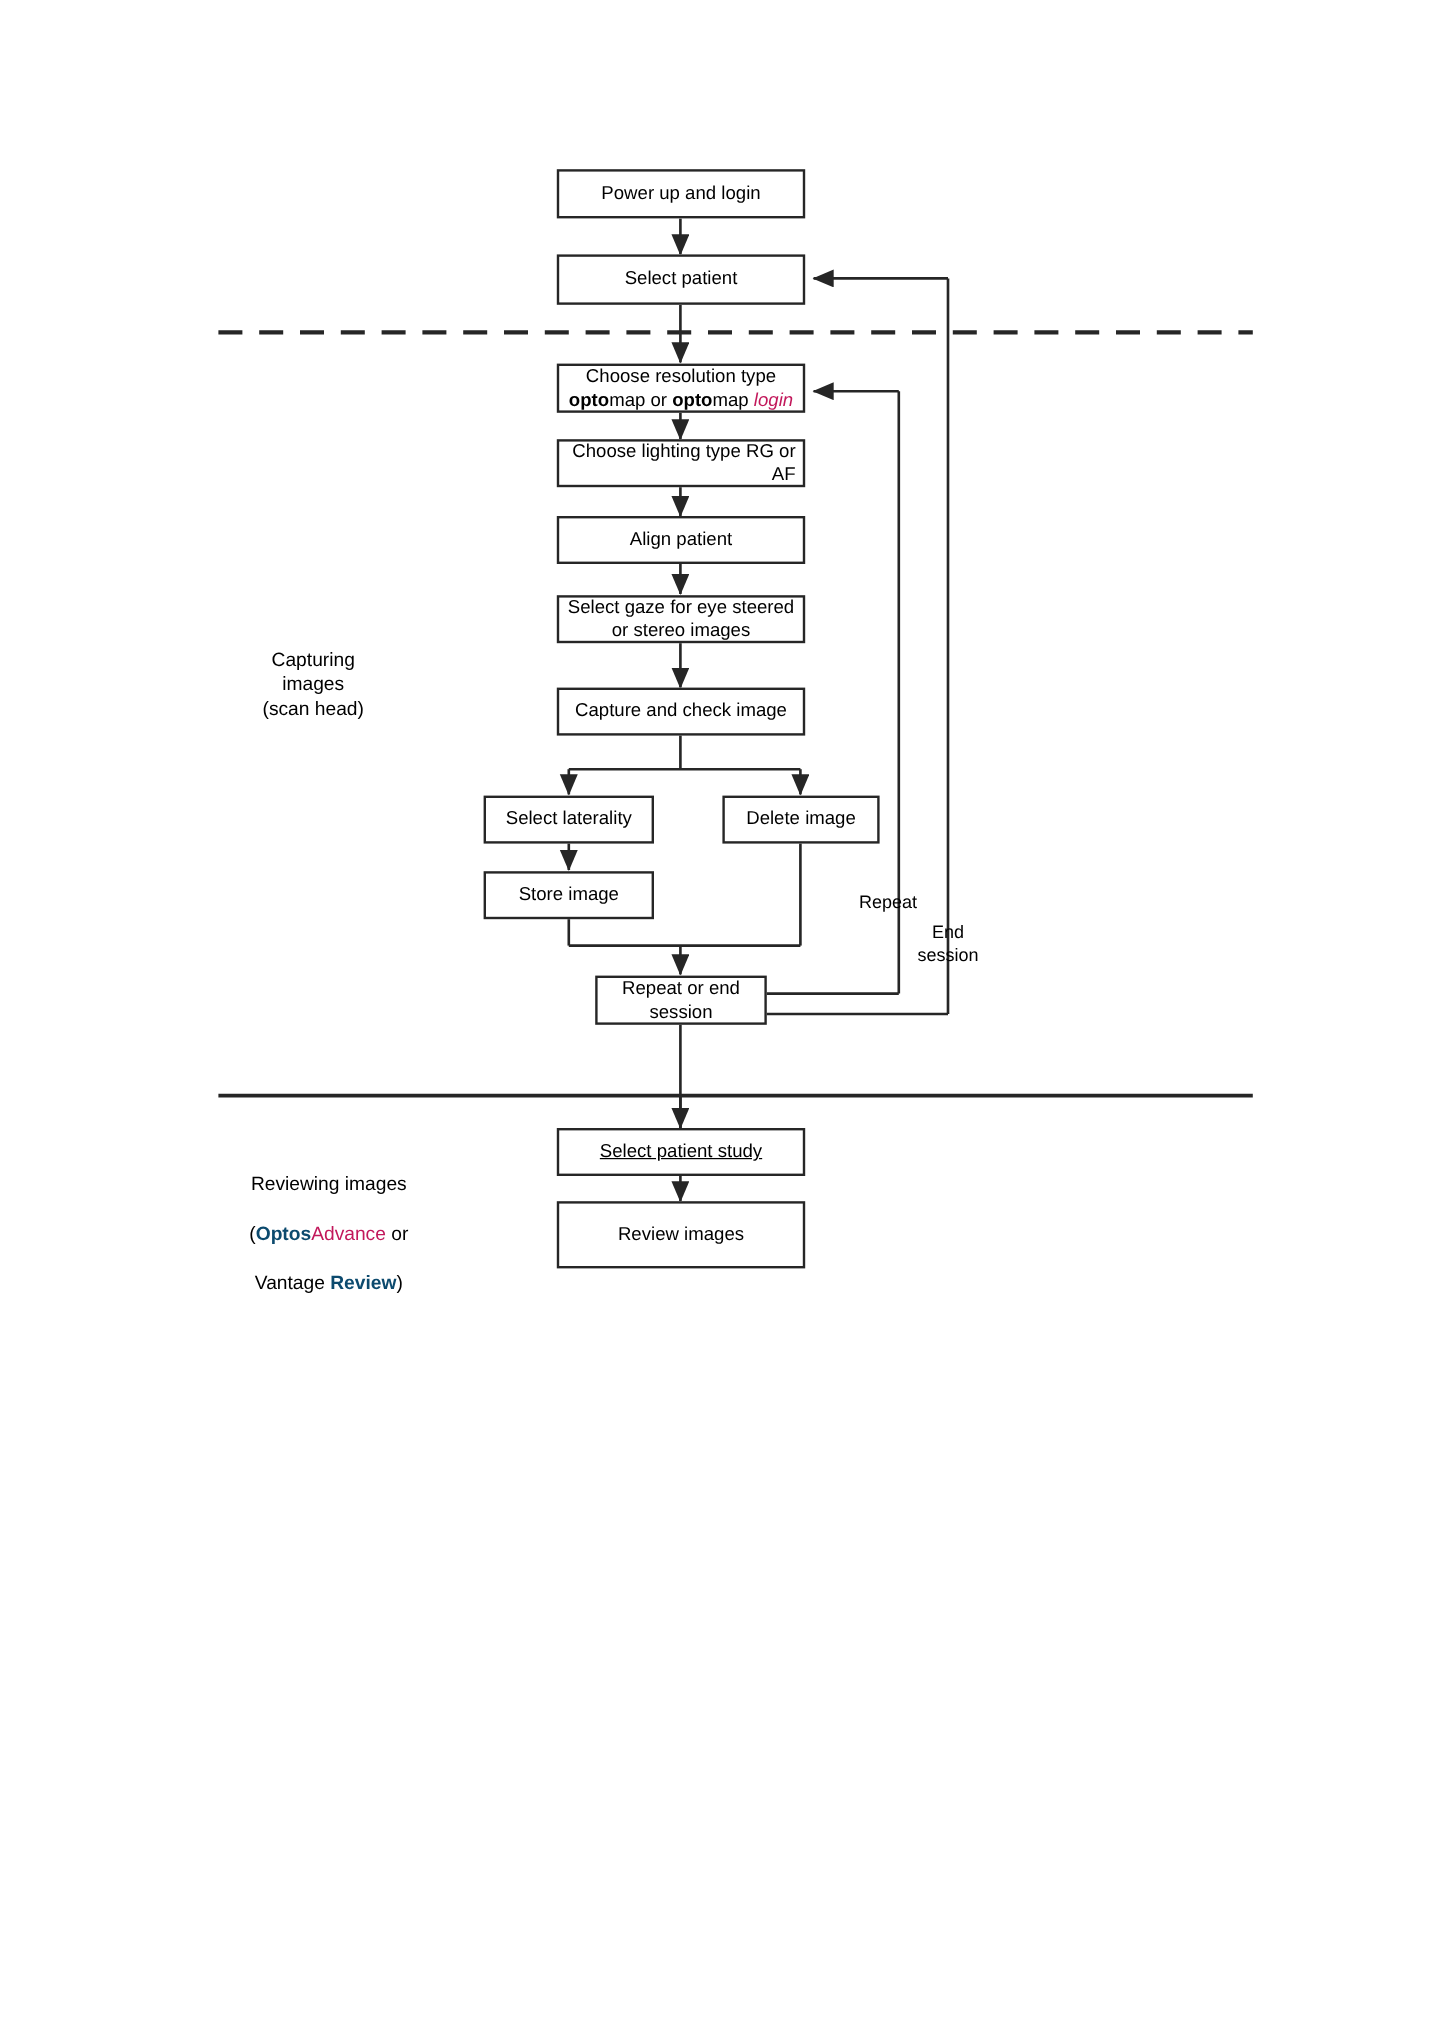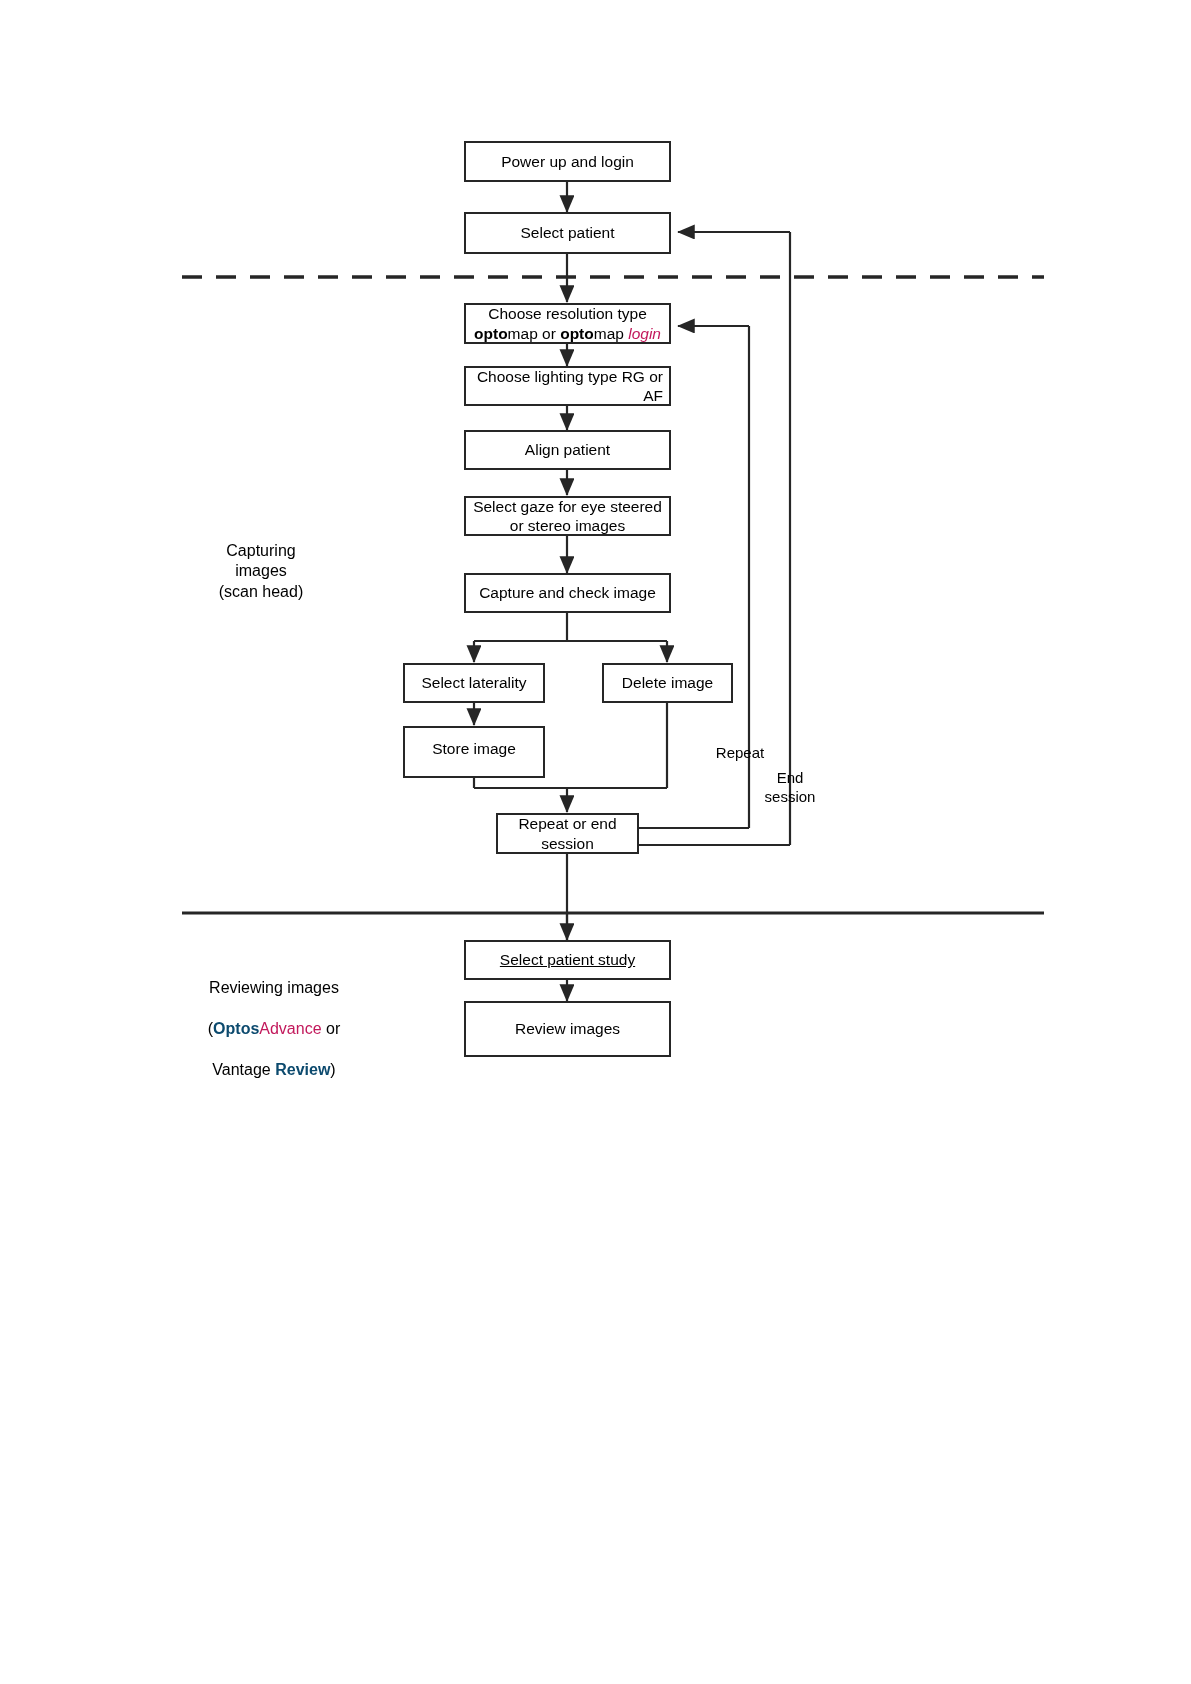--- a/index.html
+++ b/index.html
@@ -161,21 +161,21 @@
   </div>
 
   <div class="node" style="left:403px; top:663px; width:142px; height:40px;">
     <span class="node-label">Select laterality</span>
   </div>
 
   <div class="node" style="left:602px; top:663px; width:131px; height:40px;">
     <span class="node-label">Delete image</span>
   </div>
 
-  <div class="node" style="left:403px; top:726px; width:142px; height:52px;align-items:flex-end;">
+  <div class="node" style="left:403px; top:726px; width:142px; height:40px;">
     <span class="node-label">Store image</span>
   </div>
 
   <div class="node" style="left:496px; top:813px; width:143px; height:41px;">
     <span class="node-label">Repeat or end session</span>
   </div>
 
   <div class="node" style="left:464px; top:940px; width:207px; height:40px;text-decoration:underline;">
     <span class="node-label">Select patient study</span>
   </div>

